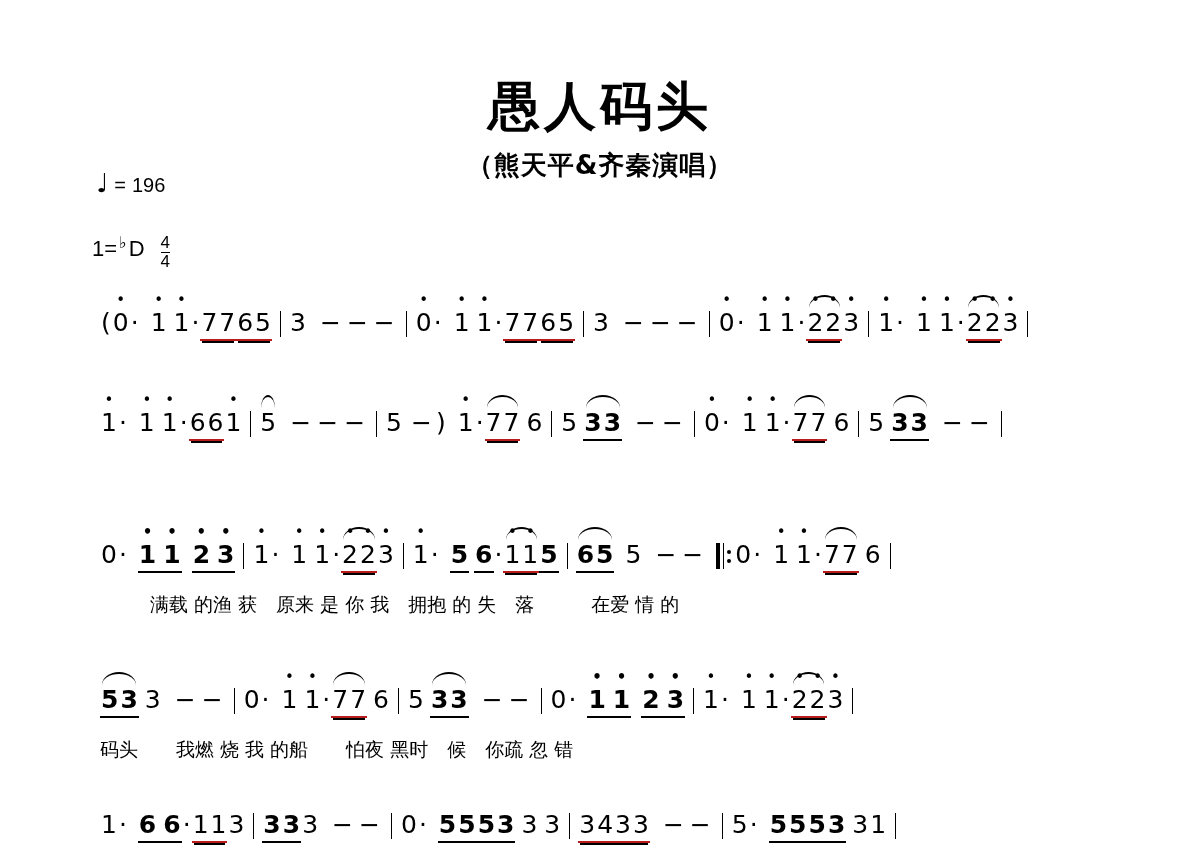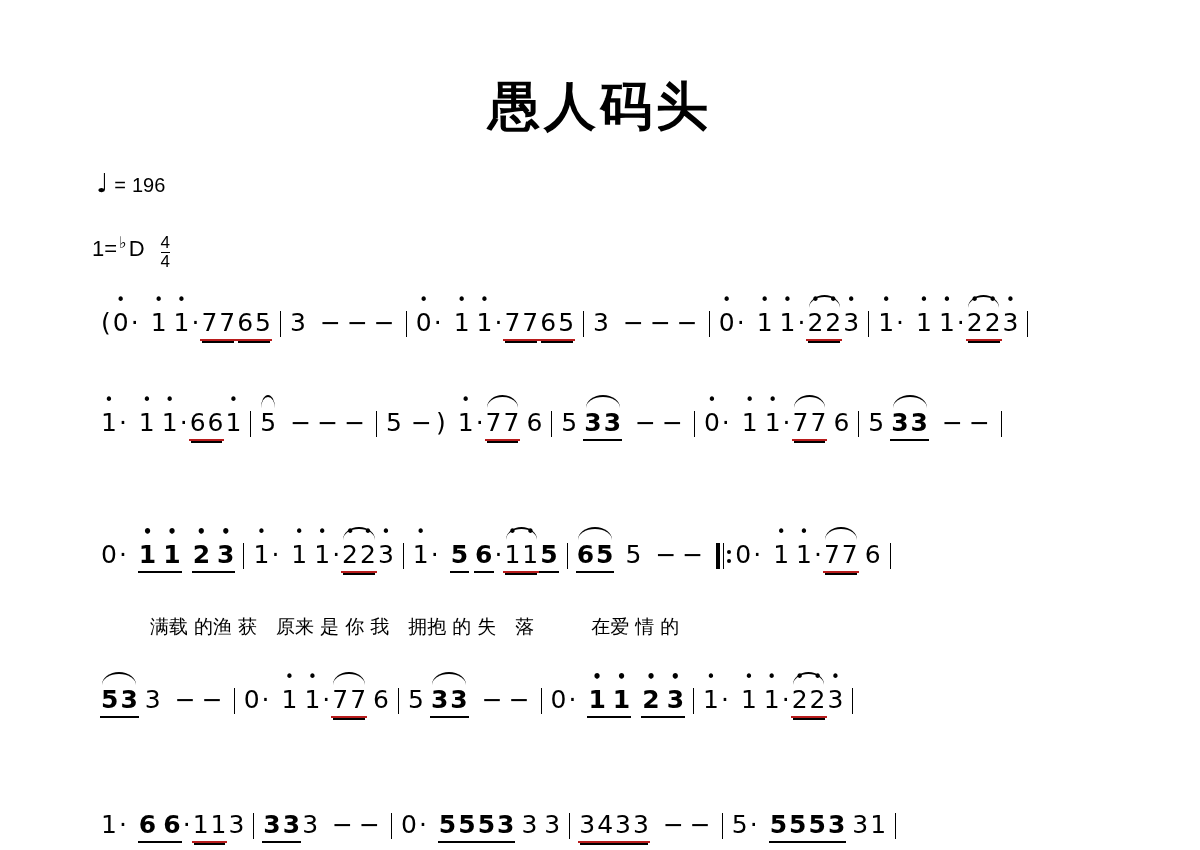--- a/index.html
+++ b/index.html
@@ -181,20 +181,21 @@
   }
   .repeat .rd1 { top: 7px; }
   .repeat .rd2 { top: 16px; }
 </style>
 </head>
 <body>
 
 <div class="sheet">
 
   <div class="title">愚人码头</div>
+  <div class="subtitle">（熊天平&amp;齐秦演唱）</div>
 
   <div class="tempo">
     <span class="note-glyph">♩</span>
     <span>=</span>
     <span>196</span>
   </div>
 
   <div class="keysig">
     <span>1=</span>
     <span class="flat">♭</span>
@@ -216,27 +217,28 @@
   <div class="system" style="top:408px;">
     <div class="notes-row">
       <span class="n dot-high">1</span><span class="n">·</span><span class="sp"></span><span class="n dot-high">1</span><span class="sp-s"></span><span class="n dot-high">1</span><span class="n">·</span><span class="grp beam2"><span class="n">6</span><span class="n">6</span></span><span class="n dot-high">1</span><span class="bar"></span><span class="n tie">5</span><span class="sp"></span><span class="dash">−</span><span class="dash">−</span><span class="dash">−</span><span class="bar"></span><span class="n">5</span><span class="sp-s"></span><span class="dash">−</span><span class="n">)</span><span class="sp"></span><span class="n dot-high">1</span><span class="n">·</span><span class="grp beam2 tie"><span class="n">7</span><span class="n">7</span></span><span class="sp-s"></span><span class="n">6</span><span class="bar"></span><span class="n">5</span><span class="sp-s"></span><span class="grp beam1 tie"><span class="n">3</span><span class="n">3</span></span><span class="sp"></span><span class="dash">−</span><span class="dash">−</span><span class="bar"></span><span class="n dot-high">0</span><span class="n">·</span><span class="sp"></span><span class="n dot-high">1</span><span class="sp-s"></span><span class="n dot-high">1</span><span class="n">·</span><span class="grp beam2 tie"><span class="n">7</span><span class="n">7</span></span><span class="sp-s"></span><span class="n">6</span><span class="bar"></span><span class="n">5</span><span class="sp-s"></span><span class="grp beam1 tie"><span class="n">3</span><span class="n">3</span></span><span class="sp"></span><span class="dash">−</span><span class="dash">−</span><span class="bar"></span>
     </div>
   </div>
 
   <div class="system" style="top:540px;">
     <div class="notes-row">
       <span class="n">0</span><span class="n">·</span><span class="sp"></span><span class="grp beam1"><span class="n dot-high">1</span><span class="sp-s"></span><span class="n dot-high">1</span></span><span class="sp"></span><span class="grp beam1"><span class="n dot-high">2</span><span class="sp-s"></span><span class="n dot-high">3</span></span><span class="bar"></span><span class="n dot-high">1</span><span class="n">·</span><span class="sp"></span><span class="n dot-high">1</span><span class="sp-s"></span><span class="n dot-high">1</span><span class="n">·</span><span class="grp beam2 tie"><span class="n dot-high">2</span><span class="n dot-high">2</span></span><span class="n dot-high">3</span><span class="bar"></span><span class="n dot-high">1</span><span class="n">·</span><span class="sp"></span><span class="grp beam1"><span class="n">5</span></span><span class="sp-s"></span><span class="grp beam1"><span class="n">6</span></span><span class="n">·</span><span class="grp beam2 tie"><span class="n dot-high">1</span><span class="n dot-high">1</span></span><span class="grp beam1"><span class="n">5</span></span><span class="bar"></span><span class="grp beam1 tie"><span class="n">6</span><span class="n">5</span></span><span class="sp"></span><span class="n">5</span><span class="sp"></span><span class="dash">−</span><span class="dash">−</span><span class="repeat"><span class="rd1"></span><span class="rd2"></span></span><span class="n">0</span><span class="n">·</span><span class="sp"></span><span class="n dot-high">1</span><span class="sp-s"></span><span class="n dot-high">1</span><span class="n">·</span><span class="grp beam2 tie"><span class="n">7</span><span class="n">7</span></span><span class="sp-s"></span><span class="n">6</span><span class="bar"></span>
     </div>
-    <div class="lyrics-row" style="left:50px;margin-top:22px;">满载 的渔 获　原来 是 你 我　拥抱 的 失　落　　　在爱 情 的</div>
+    <div class="lyrics-row" style="left:50px;">满载 的渔 获　原来 是 你 我　拥抱 的 失　落　　　在爱 情 的</div>
   </div>
 
   <div class="system" style="top:685px;">
     <div class="notes-row">
       <span class="grp beam1 tie"><span class="n">5</span><span class="n">3</span></span><span class="sp-s"></span><span class="n">3</span><span class="sp"></span><span class="dash">−</span><span class="dash">−</span><span class="bar"></span><span class="n">0</span><span class="n">·</span><span class="sp"></span><span class="n dot-high">1</span><span class="sp-s"></span><span class="n dot-high">1</span><span class="n">·</span><span class="grp beam2 tie"><span class="n">7</span><span class="n">7</span></span><span class="sp-s"></span><span class="n">6</span><span class="bar"></span><span class="n">5</span><span class="sp-s"></span><span class="grp beam1 tie"><span class="n">3</span><span class="n">3</span></span><span class="sp"></span><span class="dash">−</span><span class="dash">−</span><span class="bar"></span><span class="n">0</span><span class="n">·</span><span class="sp"></span><span class="grp beam1"><span class="n dot-high">1</span><span class="sp-s"></span><span class="n dot-high">1</span></span><span class="sp"></span><span class="grp beam1"><span class="n dot-high">2</span><span class="sp-s"></span><span class="n dot-high">3</span></span><span class="bar"></span><span class="n dot-high">1</span><span class="n">·</span><span class="sp"></span><span class="n dot-high">1</span><span class="sp-s"></span><span class="n dot-high">1</span><span class="n">·</span><span class="grp beam2 tie"><span class="n dot-high">2</span><span class="n dot-high">2</span></span><span class="n dot-high">3</span><span class="bar"></span>
     </div>
+    <div class="lyrics-row" style="left:0px;">码头　　我燃 烧 我 的船　　怕夜 黑时　候　你疏 忽 错</div>
   </div>
 
   <div class="system" style="top:810px; height:40px; overflow:hidden;">
     <div class="notes-row">
       <span class="n dot-high">1</span><span class="n">·</span><span class="sp"></span><span class="grp beam1"><span class="n">6</span><span class="sp-s"></span><span class="n">6</span></span><span class="n">·</span><span class="grp beam2 tie"><span class="n dot-high">1</span><span class="n dot-high">1</span></span><span class="n dot-high">3</span><span class="bar"></span><span class="grp beam1 tie"><span class="n dot-high">3</span><span class="n dot-high">3</span></span><span class="n dot-high">3</span><span class="sp"></span><span class="dash">−</span><span class="dash">−</span><span class="bar"></span><span class="n">0</span><span class="n">·</span><span class="sp"></span><span class="grp beam1"><span class="n">5</span><span class="n">5</span></span><span class="grp beam1"><span class="n">5</span><span class="n">3</span></span><span class="sp-s"></span><span class="n dot-high">3</span><span class="sp-s"></span><span class="n dot-high">3</span><span class="bar"></span><span class="grp beam2 tie"><span class="n dot-high">3</span><span class="n dot-high">4</span><span class="n dot-high">3</span><span class="n dot-high">3</span></span><span class="sp"></span><span class="dash">−</span><span class="dash">−</span><span class="bar"></span><span class="n dot-high">5</span><span class="n">·</span><span class="sp"></span><span class="grp beam1"><span class="n dot-high">5</span><span class="n dot-high">5</span></span><span class="grp beam1"><span class="n dot-high">5</span><span class="n dot-high">3</span></span><span class="sp-s"></span><span class="n dot-high">3</span><span class="n dot-high">1</span><span class="bar"></span>
     </div>
   </div>
 
 </div>
 

